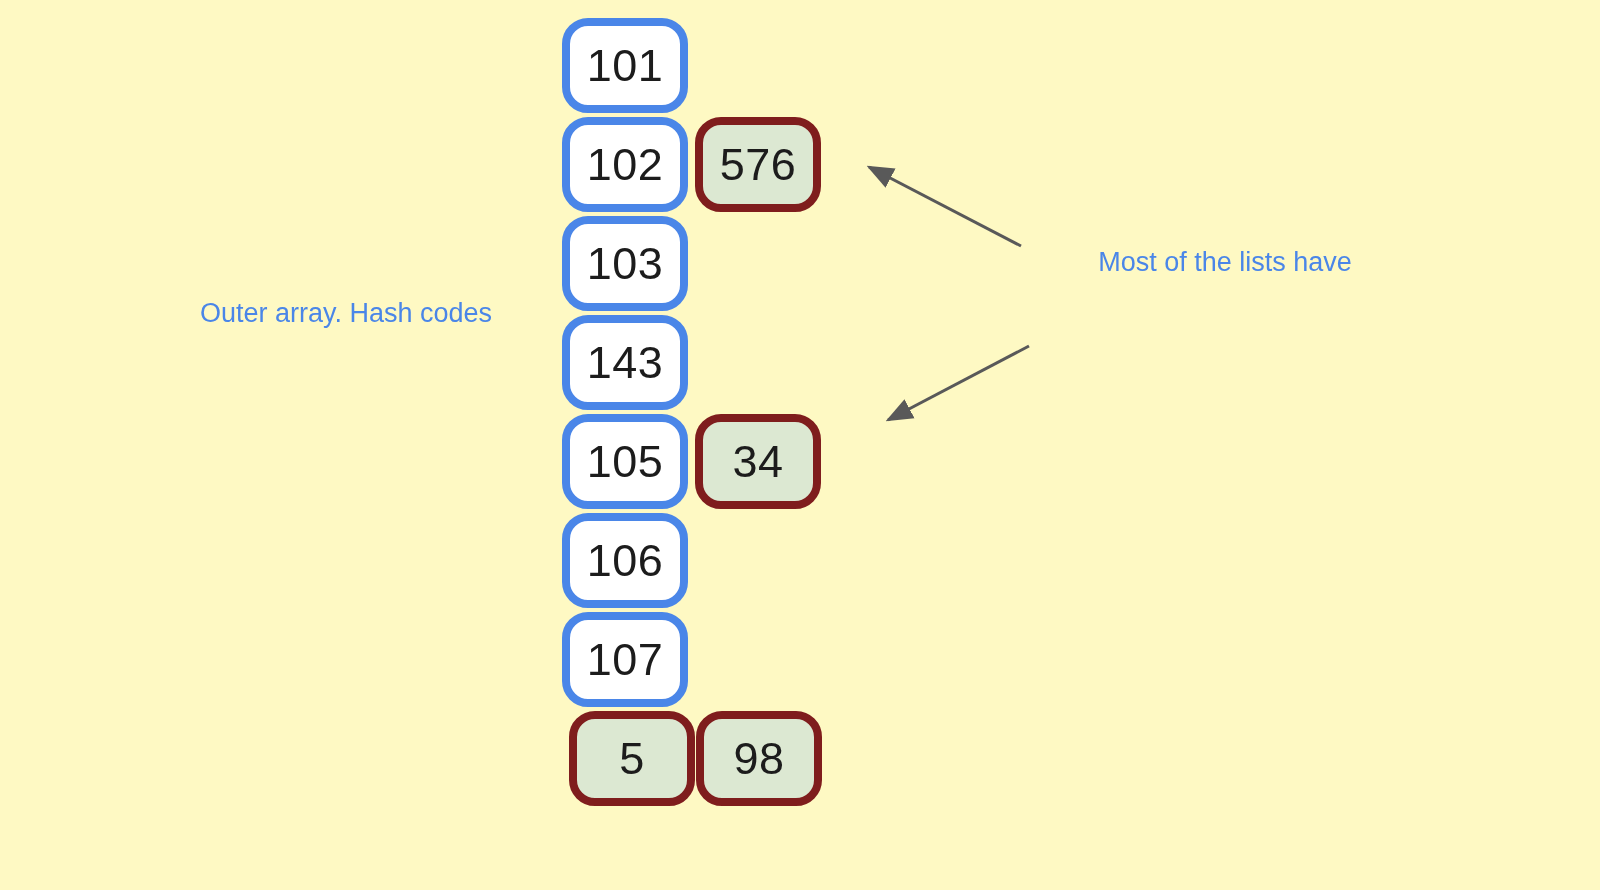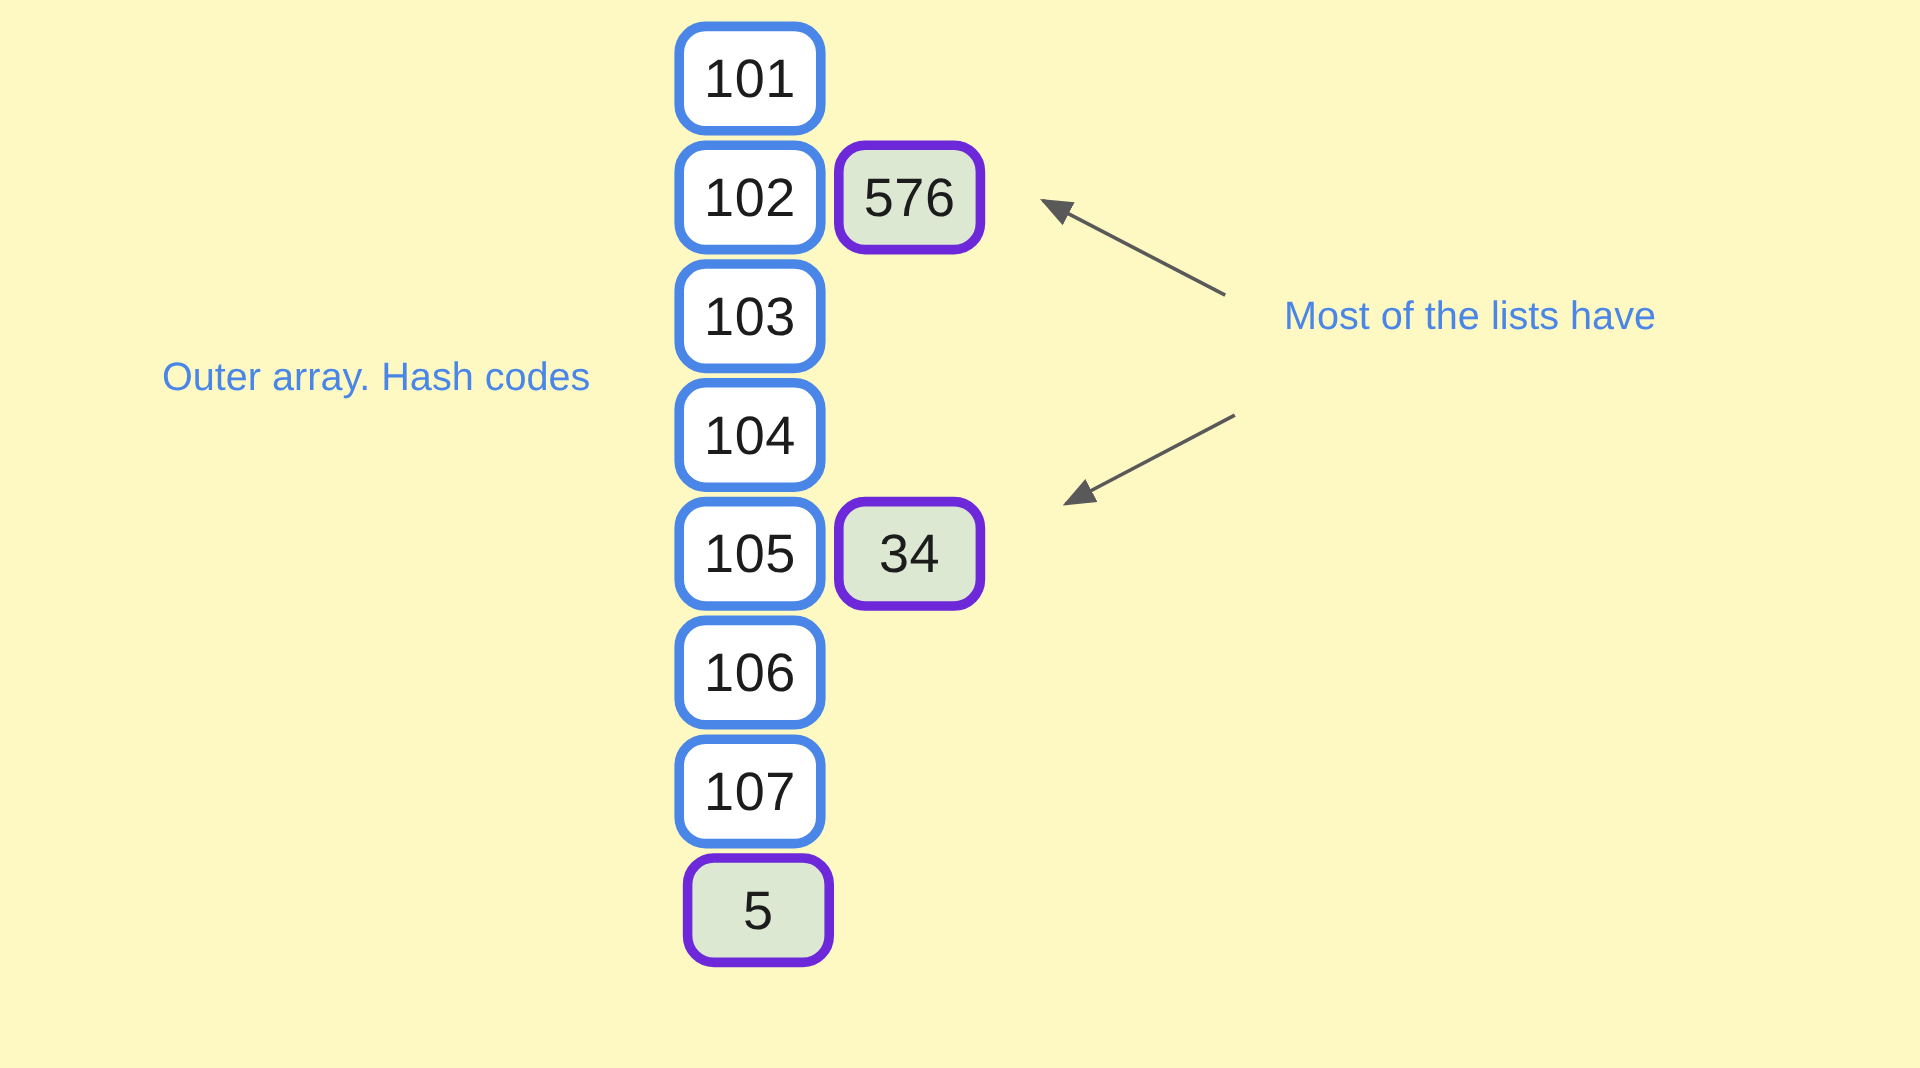--- a/index.html
+++ b/index.html
@@ -44,33 +44,33 @@
     font-weight: 500;
     color: #1c1c1c;
     letter-spacing: 0.5px;
     flex: 0 0 auto;
   }
   .index-box {
     border: 8px solid #4a86e8;
     background: #ffffff;
   }
   .value-box {
-    border: 8px solid #6d28d9;
+    border: 8px solid #7f1d1d;
     background: #dce8d2;
     margin-left: 7px;
   }
   .value-box + .value-box {
     margin-left: 1px;
   }
 
   
   .annotation {
     position: absolute;
     color: #4a86e8;
-    font-size: 33px;
+    font-size: 27px;
     line-height: 49px;
     text-align: center;
     white-space: nowrap;
   }
   .annotation-left   { left: 0px;    top: 289px; width: 492px; text-align: right; }
   .annotation-most   { left: 1015px; top: 238px; width: 420px; }
   .annotation-same   { left: 965px;  top: 697px; width: 560px; }
 
   
   .arrows-overlay {
@@ -105,38 +105,39 @@
     <div class="bucket-row">
       <div class="box index-box">102</div>
       <div class="box value-box">576</div>
     </div>
 
     <div class="bucket-row">
       <div class="box index-box">103</div>
     </div>
 
     <div class="bucket-row">
-      <div class="box index-box">104</div>
+      <div class="box index-box">143</div>
     </div>
 
     <div class="bucket-row">
       <div class="box index-box">105</div>
       <div class="box value-box">34</div>
     </div>
 
     <div class="bucket-row">
       <div class="box index-box">106</div>
     </div>
 
     <div class="bucket-row">
       <div class="box index-box">107</div>
     </div>
 
     <div class="bucket-row">
       <div class="box value-box">5</div>
+      <div class="box value-box">98</div>
     </div>
 
   </div>
 
   <div class="annotation annotation-left">
     <div>Outer array. Hash codes</div>
   </div>
 
   <div class="annotation annotation-most">
     <div>Most of the lists have</div>

